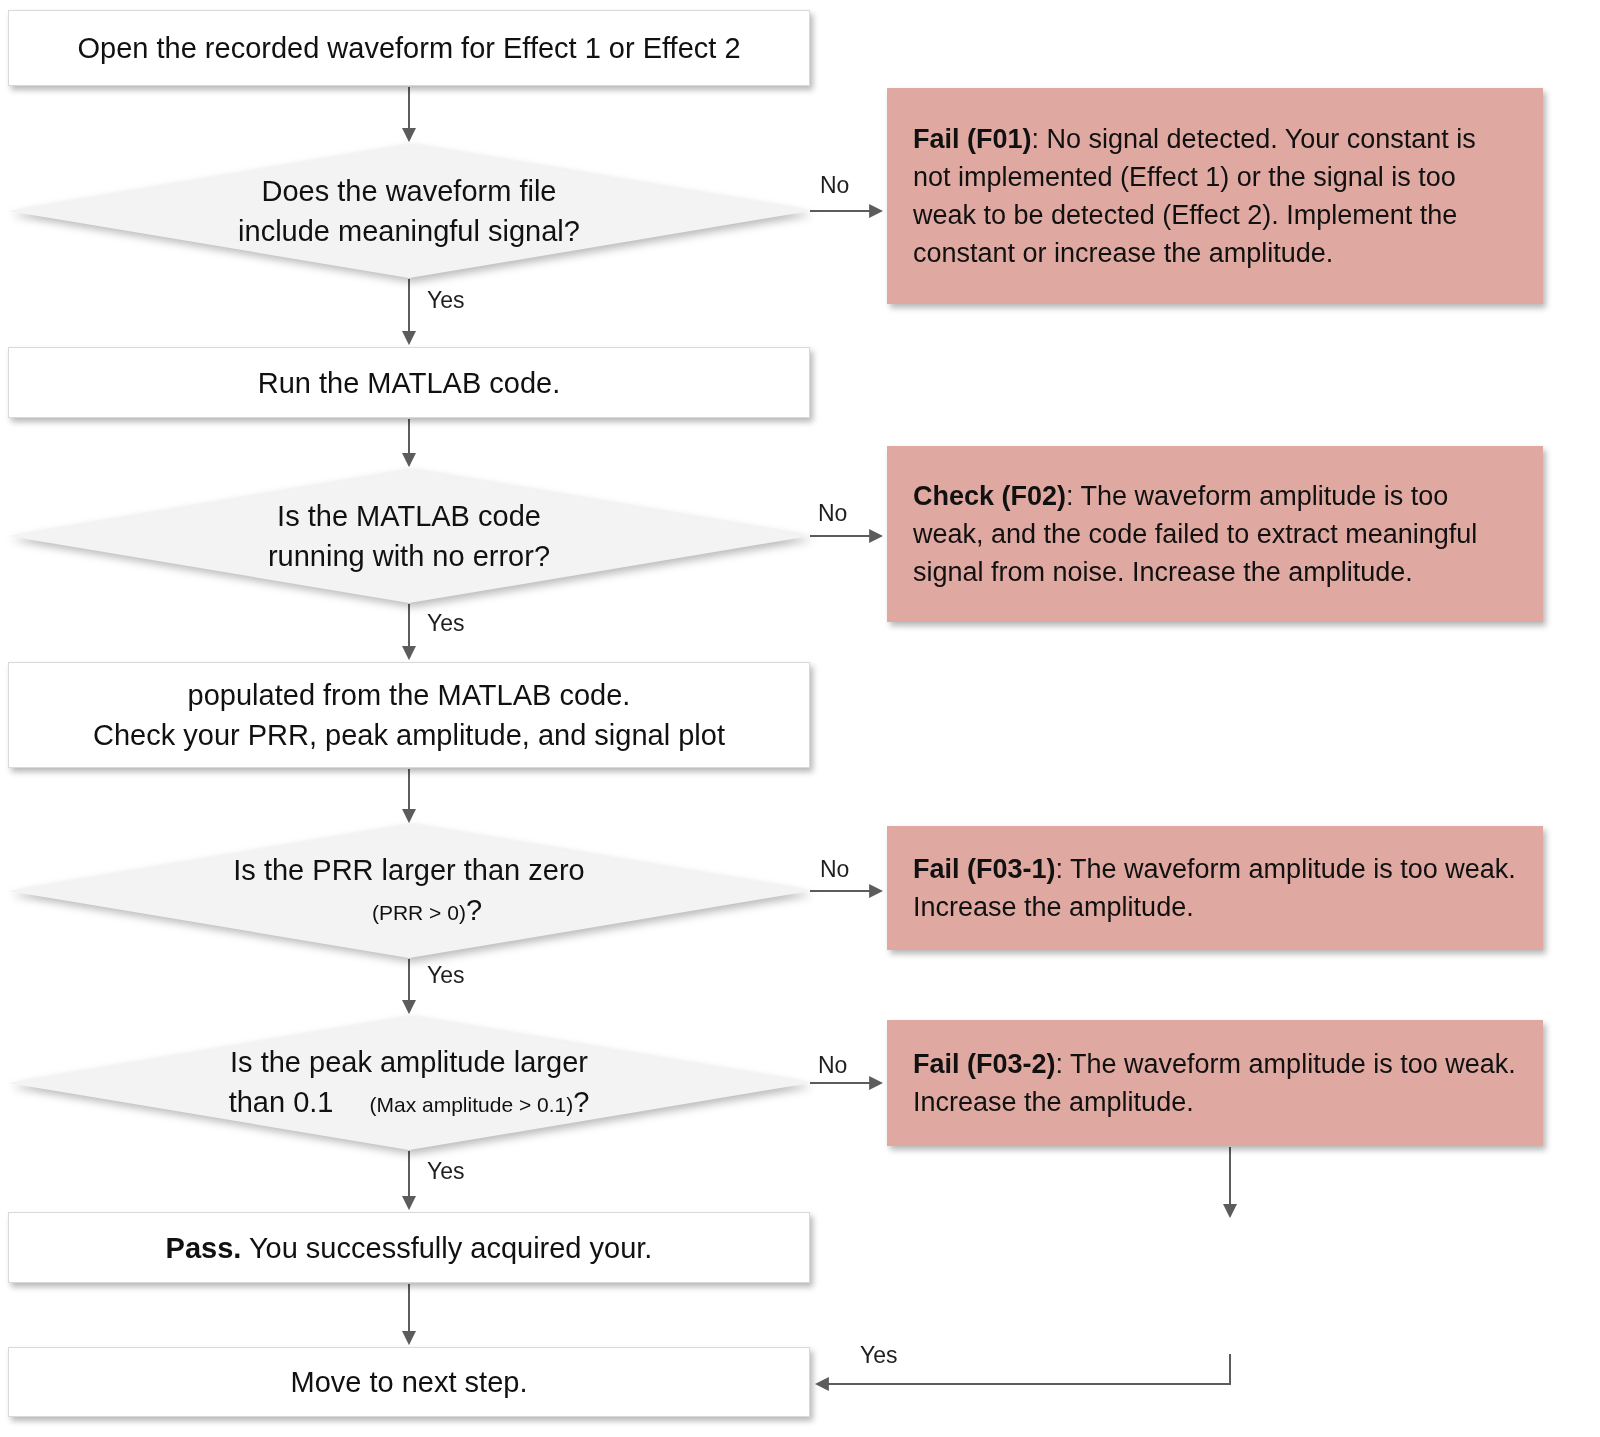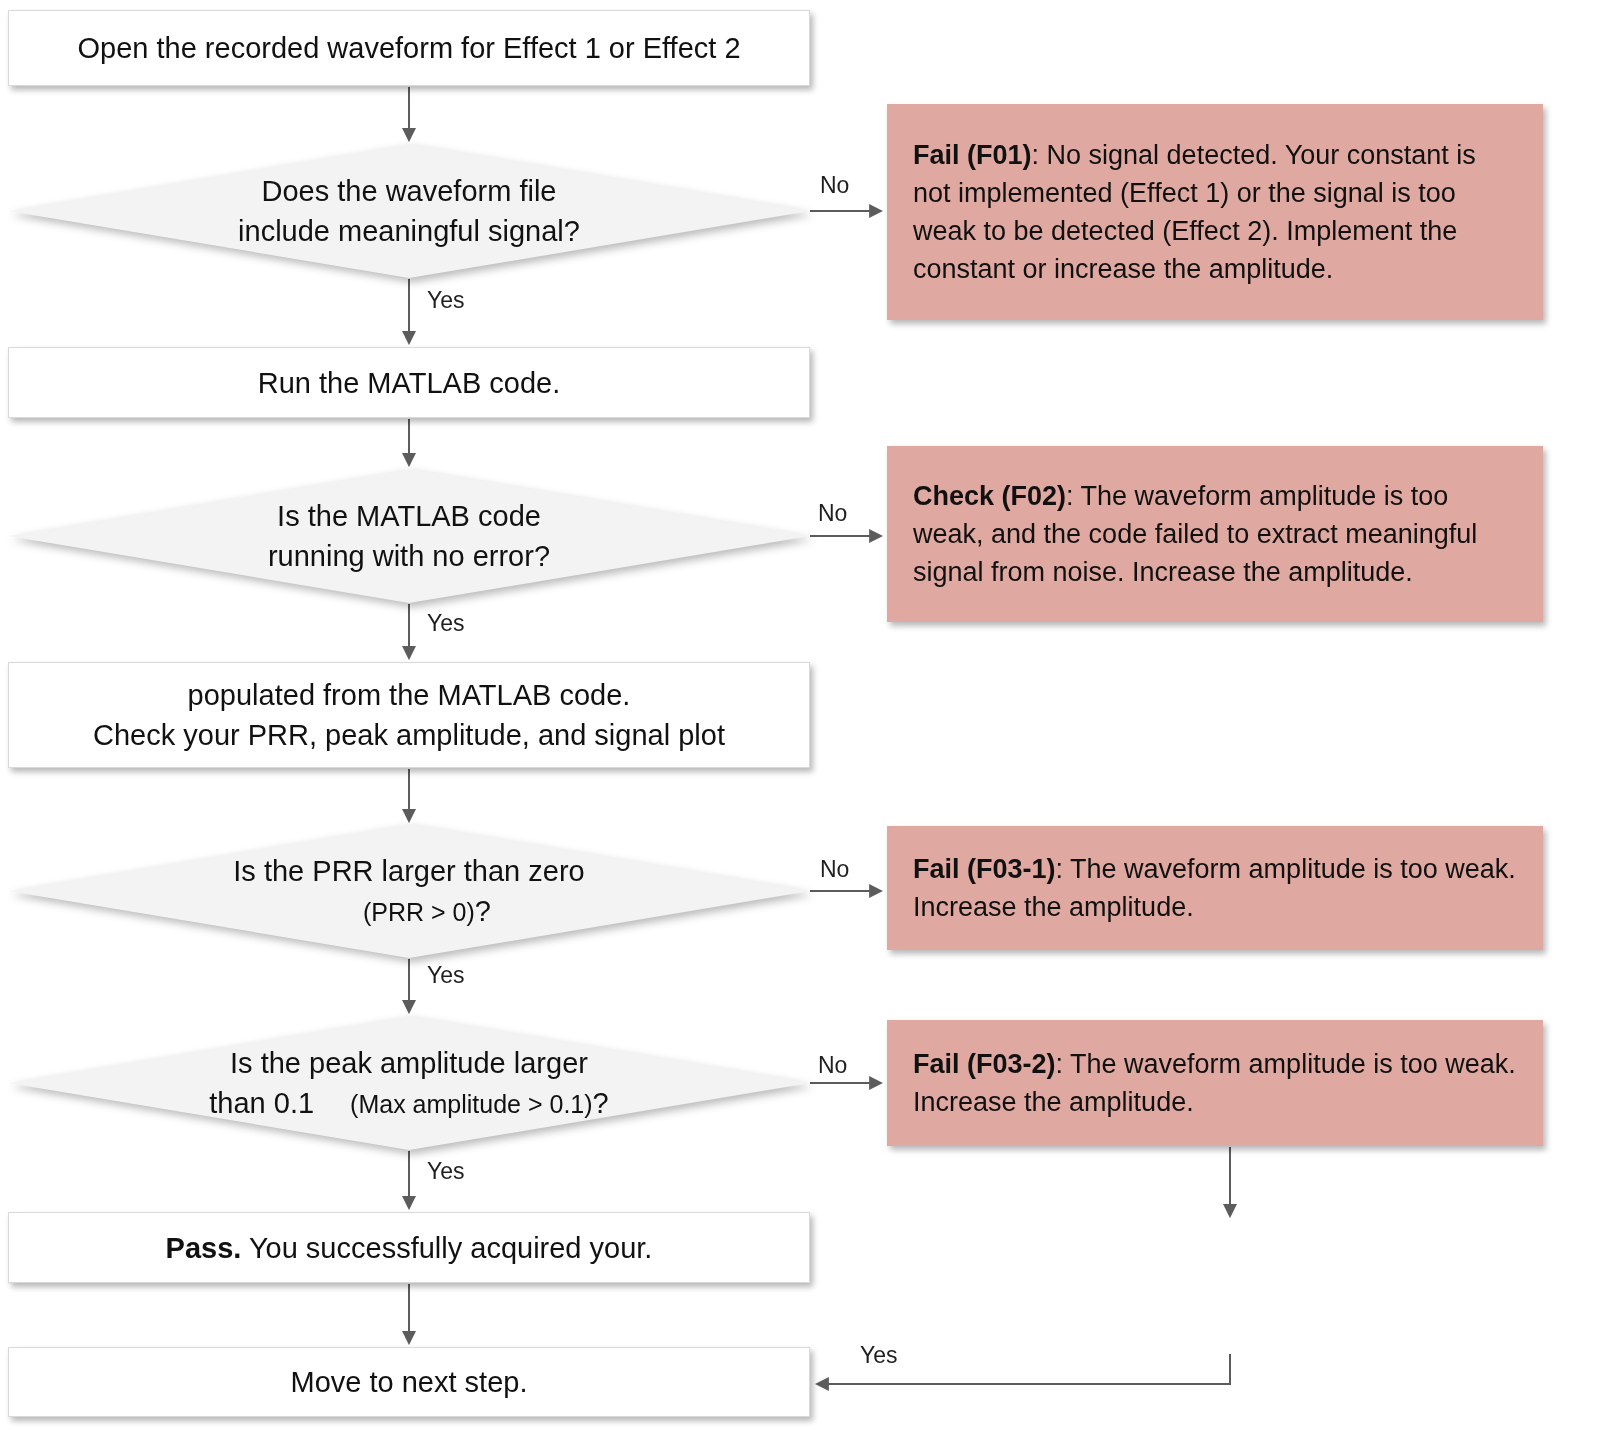--- a/index.html
+++ b/index.html
@@ -38,21 +38,21 @@
     background: #f3f3f3;
     clip-path: polygon(50% 0, 100% 50%, 50% 100%, 0 50%);
     display: flex;
     flex-direction: column;
     align-items: center;
     justify-content: center;
     text-align: center;
     font-size: 29px;
     line-height: 40px;
   }
-  .small { font-size: 25px; margin-left: 36px; }
+  .small { font-size: 21px; margin-left: 36px; }
 
   
   .fbox {
     position: absolute;
     background: #dfa8a0;
     box-shadow: 3px 4px 6px rgba(0,0,0,0.28);
     display: flex;
     align-items: center;
     padding: 0 26px;
     font-size: 27px;
@@ -106,21 +106,21 @@
     <div>Open the recorded waveform for Effect 1 or Effect 2</div>
   </div>
 
   <div class="dwrap" style="left:8px; top:144px; width:802px; height:134px;">
     <div class="diamond">
       <div>Does the waveform file</div>
       <div>include meaningful signal?</div>
     </div>
   </div>
 
-  <div class="fbox" style="left:887px; top:104px; width:656px; height:216px;">
+  <div class="fbox" style="left:887px; top:88px; width:656px; height:216px;">
     <div><span class="bold">Fail (F01)</span><span>: No signal detected. Your constant is not implemented (Effect 1) or the signal is too weak to be detected (Effect 2). Implement the constant or increase the amplitude.</span></div>
   </div>
 
   <div class="pbox" style="left:8px; top:347px; width:802px; height:71px;">
     <div>Run the MATLAB code.</div>
   </div>
 
   <div class="dwrap" style="left:8px; top:469px; width:802px; height:134px;">
     <div class="diamond">
       <div>Is the MATLAB code</div>

